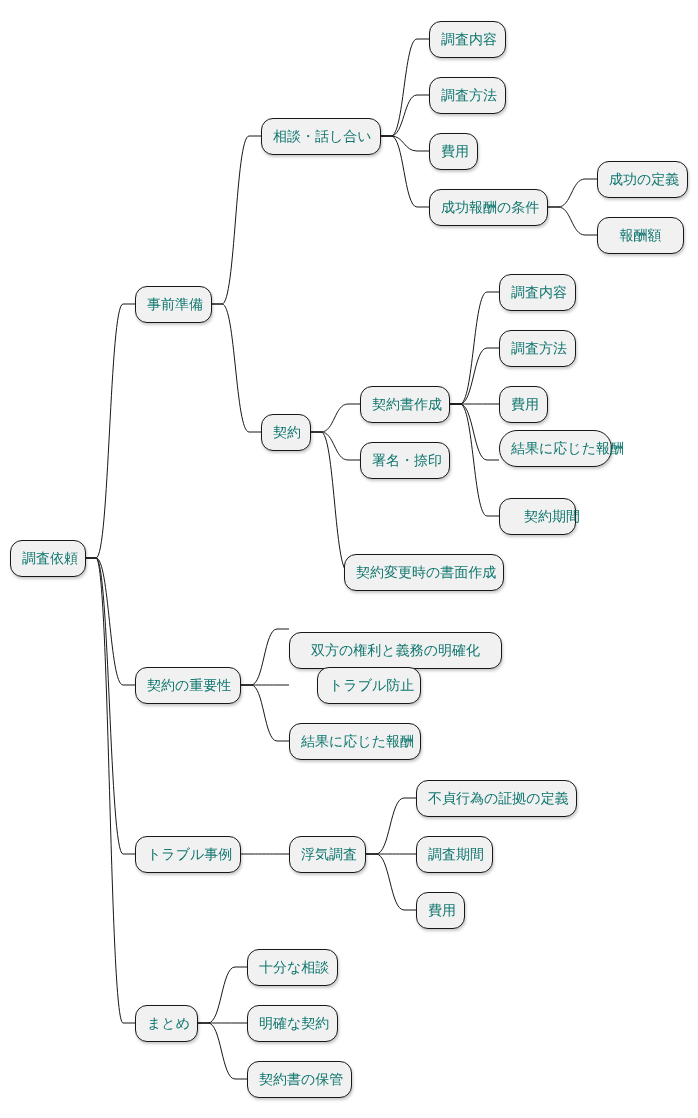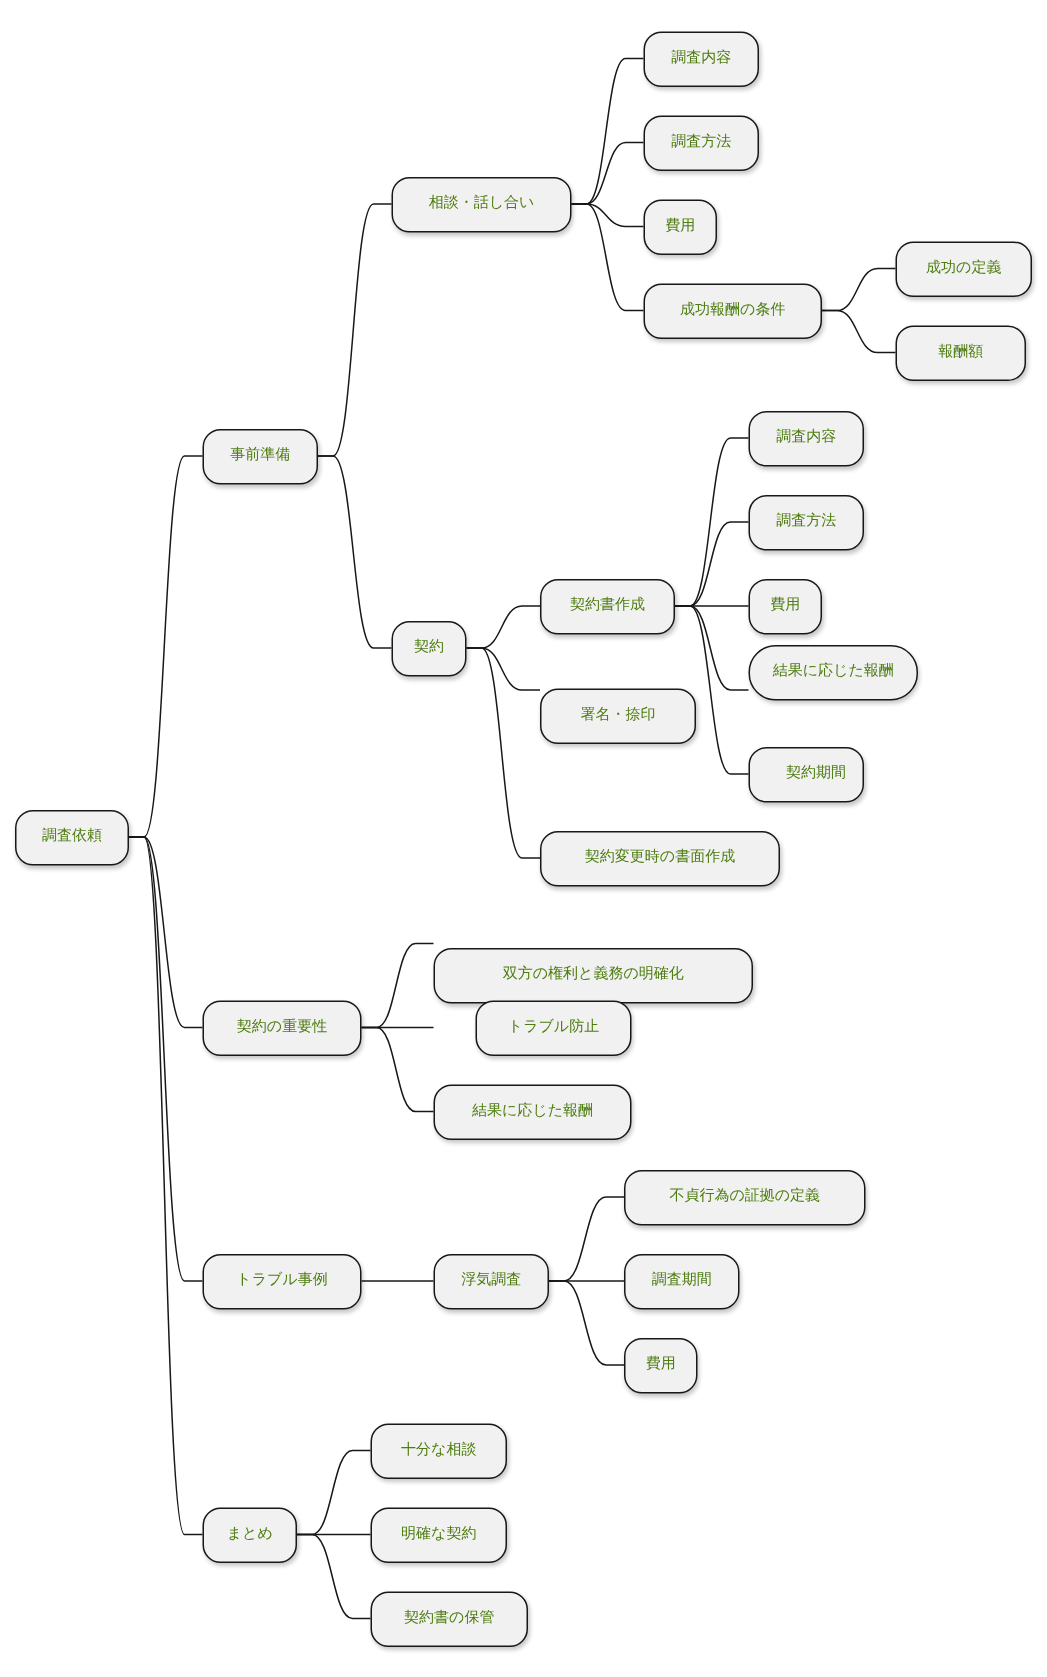--- a/index.html
+++ b/index.html
@@ -2,21 +2,21 @@
 <html><head>
 <meta charset="utf-8">
 <style>
   html, body { margin: 0; padding: 0; background: #ffffff; }
   body { width: 698px; height: 1118px; position: relative; overflow: hidden;
          font-family: "DejaVu Sans", "Liberation Sans", sans-serif; }
   #edges { position: absolute; left: 0; top: 0; width: 698px; height: 1118px; }
   .node {
     position: absolute; box-sizing: border-box; height: 37px;
     background: #f1f1f1; border: 1.5px solid #181818; border-radius: 12px;
-    font-size: 10px; color: #4d7c0f; line-height: 34px; padding: 0 11px;
+    font-size: 14px; color: #0f766e; line-height: 34px; padding: 0 11px;
     white-space: nowrap; text-align: center;
     box-shadow: 1px 2px 3px rgba(0,0,0,0.22);
   }
 </style>
 </head>
 <body>
 
 <svg id="edges" xmlns="http://www.w3.org/2000/svg">
     <path d="M86,558 L96,558 C109.5,558 109.5,304 123,304 L135,304" fill="none" stroke="#181818" stroke-width="1"></path>
     <path d="M212,304 L222,304 C235.5,304 235.5,136 249,136 L261,136" fill="none" stroke="#181818" stroke-width="1"></path>
@@ -59,22 +59,22 @@
     <div class="node" style="left: 429px; top: 188.5px; width: 119px;">成功報酬の条件</div>
     <div class="node" style="left: 597px; top: 160.5px; width: 91px;">成功の定義</div>
     <div class="node" style="left: 597px; top: 216.5px; width: 87px;">報酬額</div>
     <div class="node" style="left: 261px; top: 413.5px; width: 50px;">契約</div>
     <div class="node" style="left: 360px; top: 385.5px; width: 90px;">契約書作成</div>
     <div class="node" style="left: 499px; top: 273.5px; width: 77px;">調査内容</div>
     <div class="node" style="left: 499px; top: 329.5px; width: 77px;">調査方法</div>
     <div class="node" style="left: 499px; top: 385.5px; width: 49px;">費用</div>
     <div class="node" style="left: 499px; top: 430px; width: 113px; border-radius: 18px;">結果に応じた報酬</div>
     <div class="node" style="left: 499px; top: 497.5px; width: 77px; padding-left: 24px;">契約期間</div>
-    <div class="node" style="left: 360px; top: 441.5px; width: 104px; margin-top: 17px;">署名・捺印</div>
-    <div class="node" style="left: 360px; top: 553.5px; width: 160px;">契約変更時の書面作成</div>
+    <div class="node" style="left: 360px; top: 441.5px; width: 90px;">署名・捺印</div>
+    <div class="node" style="left: 344px; top: 553.5px; width: 160px;">契約変更時の書面作成</div>
     <div class="node" style="left: 135px; top: 666.5px; width: 106px;">契約の重要性</div>
     <div class="node" style="left: 289px; top: 632px; width: 213px;">双方の権利と義務の明確化</div>
     <div class="node" style="left: 289px; top: 666.5px; width: 104px; margin-left: 28px;">トラブル防止</div>
     <div class="node" style="left: 289px; top: 722.5px; width: 132px;">結果に応じた報酬</div>
     <div class="node" style="left: 135px; top: 835.5px; width: 106px; text-align: center;">トラブル事例</div>
     <div class="node" style="left: 289px; top: 835.5px; width: 77px;">浮気調査</div>
     <div class="node" style="left: 416px; top: 779.5px; width: 161px;">不貞行為の証拠の定義</div>
     <div class="node" style="left: 416px; top: 835.5px; width: 77px;">調査期間</div>
     <div class="node" style="left: 416px; top: 891.5px; width: 49px;">費用</div>
     <div class="node" style="left: 135px; top: 1004.5px; width: 63px;">まとめ</div>

